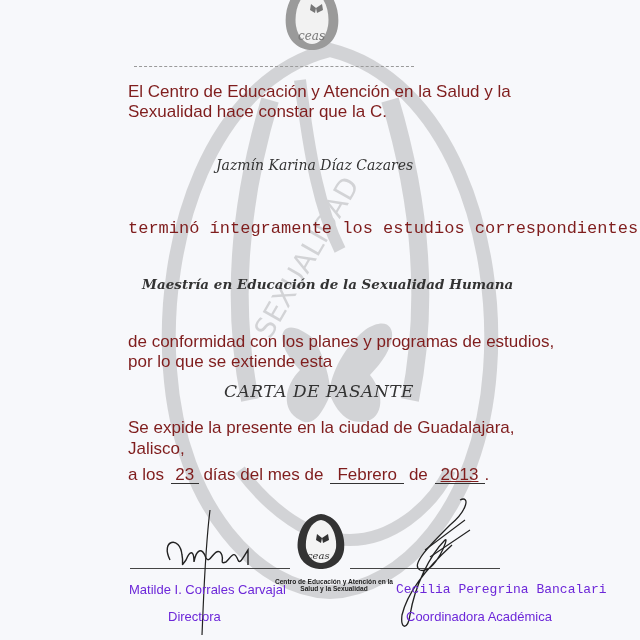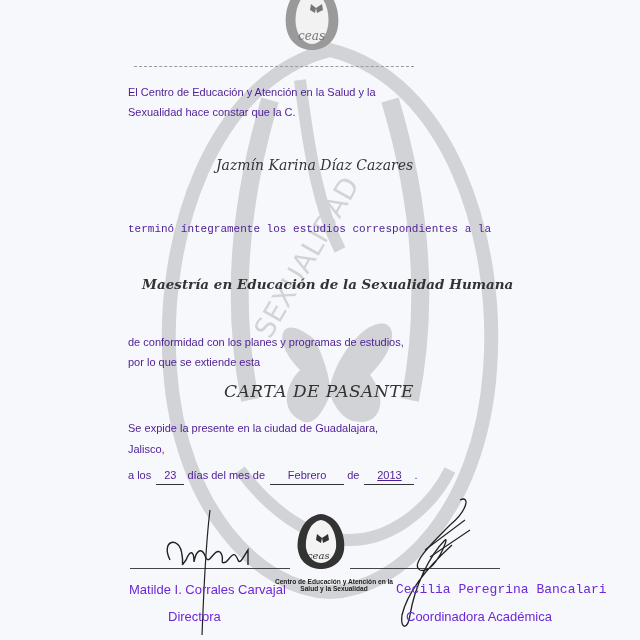--- a/index.html
+++ b/index.html
@@ -11,21 +11,21 @@
     }
     .page { position:absolute; inset:0; }
 
     
     .watermark { position:absolute; left:150px; top:40px; width:360px; height:560px; opacity:0.22; pointer-events:none; }
 
     
     .logo-top { position:absolute; left:270px; top:-14px; width:84px; height:66px; }
     .top-rule { position:absolute; left:134px; top:66px; width:280px; height:0; border-top:1px dashed #9a9a9a; }
 
-    .txt { position:absolute; font-size:11px; line-height:20px; color:#4c1d95; white-space:nowrap; }
+    .txt { position:absolute; font-size:17px; line-height:20px; color:#7f1d1d; white-space:nowrap; }
     .script { position:absolute; font-family:"DejaVu Serif", serif; font-style:italic; color:#333; white-space:nowrap; }
 
     .blank { display:inline-block; border-bottom:1px solid #333; text-align:center; line-height:17px; }
 
     .sig-line { position:absolute; top:568px; height:0; border-top:1px solid #444; }
     .sig-name { position:absolute; font-size:13px; color:#6d28d9; white-space:nowrap; }
 
     .stamp-text { position:absolute; left:266px; top:578px; width:136px; text-align:center; font-size:6.6px; line-height:7.4px; color:#222; font-weight:bold; }
     .stamp-text .inc { font-size:15px; letter-spacing:2px; line-height:9px; font-weight:bold;margin-top:48px; }
   </style>

